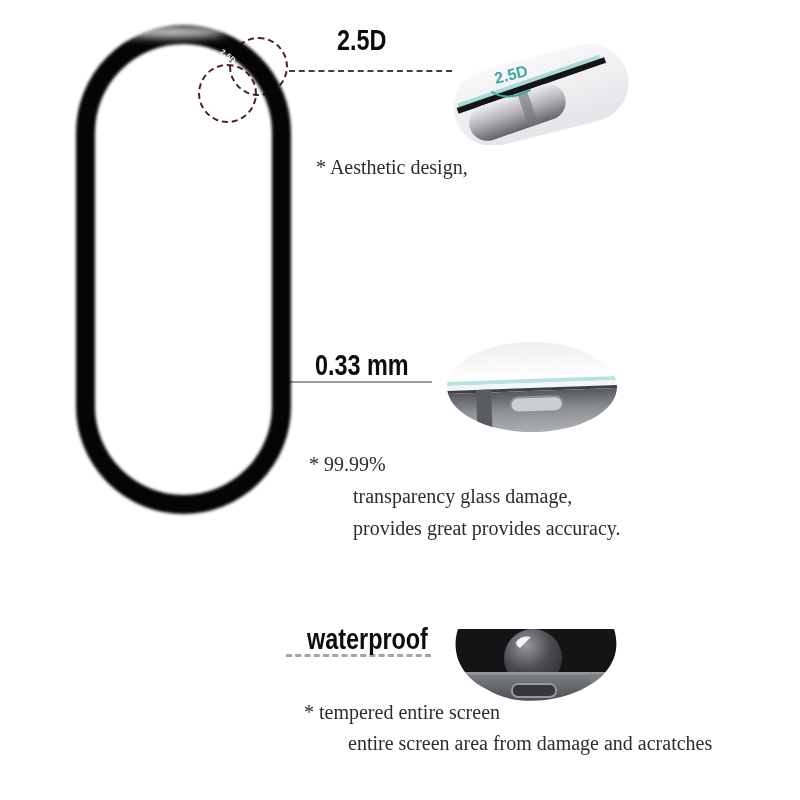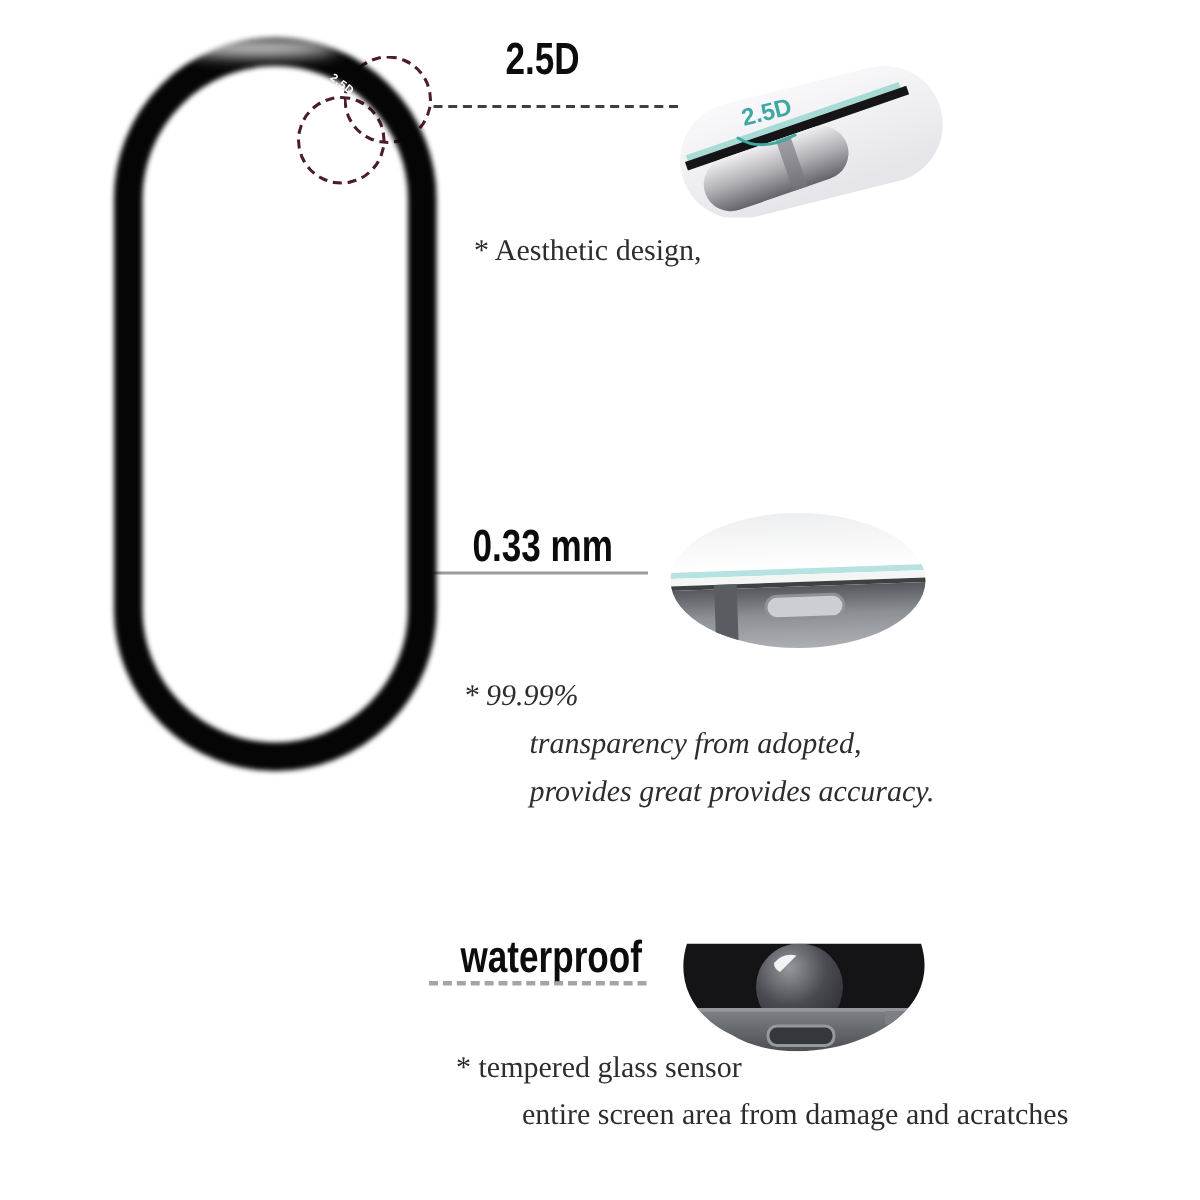--- a/index.html
+++ b/index.html
@@ -51,21 +51,21 @@
   .divider-dashed { left:286px; top:654px; width:145px; height:0;
     border-top:3px dashed #a5a5a5; }
 
   
   .body-block { z-index:5; }
   .body-line {
     font-size:20px; color:#2d2d2d; white-space:nowrap;
     font-family:"Liberation Serif", serif;
   }
   .b1 { left:316px; top:151px; } .b1 .body-line { line-height:33px;font-family:Liberation Serif, serif; }
-  .b2 { left:309px; top:448px;font-style:italic; } .b2 .body-line { line-height:32px; }
+  .b2 { left:309px; top:448px; } .b2 .body-line { line-height:32px; }
   .b3 { left:304px; top:697px; } .b3 .body-line { line-height:31px; }
   .indent { padding-left:44px; }
 
   
   .illus1 { left:450px; top:40px; width:185px; height:105px; }
   .illus2 { left:446px; top:341px; width:172px; height:92px; }
   .illus3 { left:450px; top:626px; width:172px; height:76px; }
 </style>
 </head>
 <body>
@@ -131,21 +131,21 @@
         <rect x="-12" y="42" width="200" height="5" fill="#f4f5f5"></rect>
         <rect x="-12" y="47" width="200" height="3" fill="#3e4044"></rect>
         <rect x="-12" y="50" width="200" height="55" fill="url(#bodyG2)"></rect>
         <rect x="30" y="47" width="15" height="45" fill="#595c61"></rect>
         <rect x="64" y="56" width="52" height="15" rx="7.5" fill="#ccced1" stroke="#8e9195" stroke-width="2"></rect>
       </g>
     </g>
   </svg>
   <div class="abs body-block b2">
     <div class="body-line">* 99.99%</div>
-    <div class="body-line indent">transparency from adopted,</div>
+    <div class="body-line indent">transparency glass damage,</div>
     <div class="body-line indent">provides great provides accuracy.</div>
   </div>
 
   <div class="abs heading h3">waterproof</div>
   <div class="abs divider-dashed"></div>
   <svg class="abs illus3" viewBox="0 0 172 76">
     <defs>
       <clipPath id="wpC3">
         <path d="M 8 3 L 164 3 C 172 28 160 52 126 66 C 98 78 60 78 38 64 C 12 52 0 28 8 3 Z"></path>
       </clipPath>
@@ -163,17 +163,17 @@
       <rect x="0" y="0" width="172" height="46" fill="#141416"></rect>
       <circle cx="83" cy="32" r="29" fill="url(#dropG3)"></circle>
       <path d="M 66 16 Q 72 9 81 11 Q 75 17 70 22 Q 66 20 66 16 Z" fill="#ffffff" opacity="0.9"></path>
       <rect x="0" y="46" width="172" height="30" fill="url(#edgeG3)"></rect>
       <rect x="0" y="46" width="172" height="2.5" fill="#94979b"></rect>
       <rect x="140" y="48" width="24" height="9" fill="#7c7f84"></rect>
       <rect x="62" y="58" width="44" height="13" rx="6" fill="#35373b" stroke="#95999d" stroke-width="2"></rect>
     </g>
   </svg>
   <div class="abs body-block b3">
-    <div class="body-line">* tempered glass sensor</div>
+    <div class="body-line">* tempered entire screen</div>
     <div class="body-line indent">entire screen area from damage and acratches</div>
   </div>
 
 </div>
 
 </body></html>

